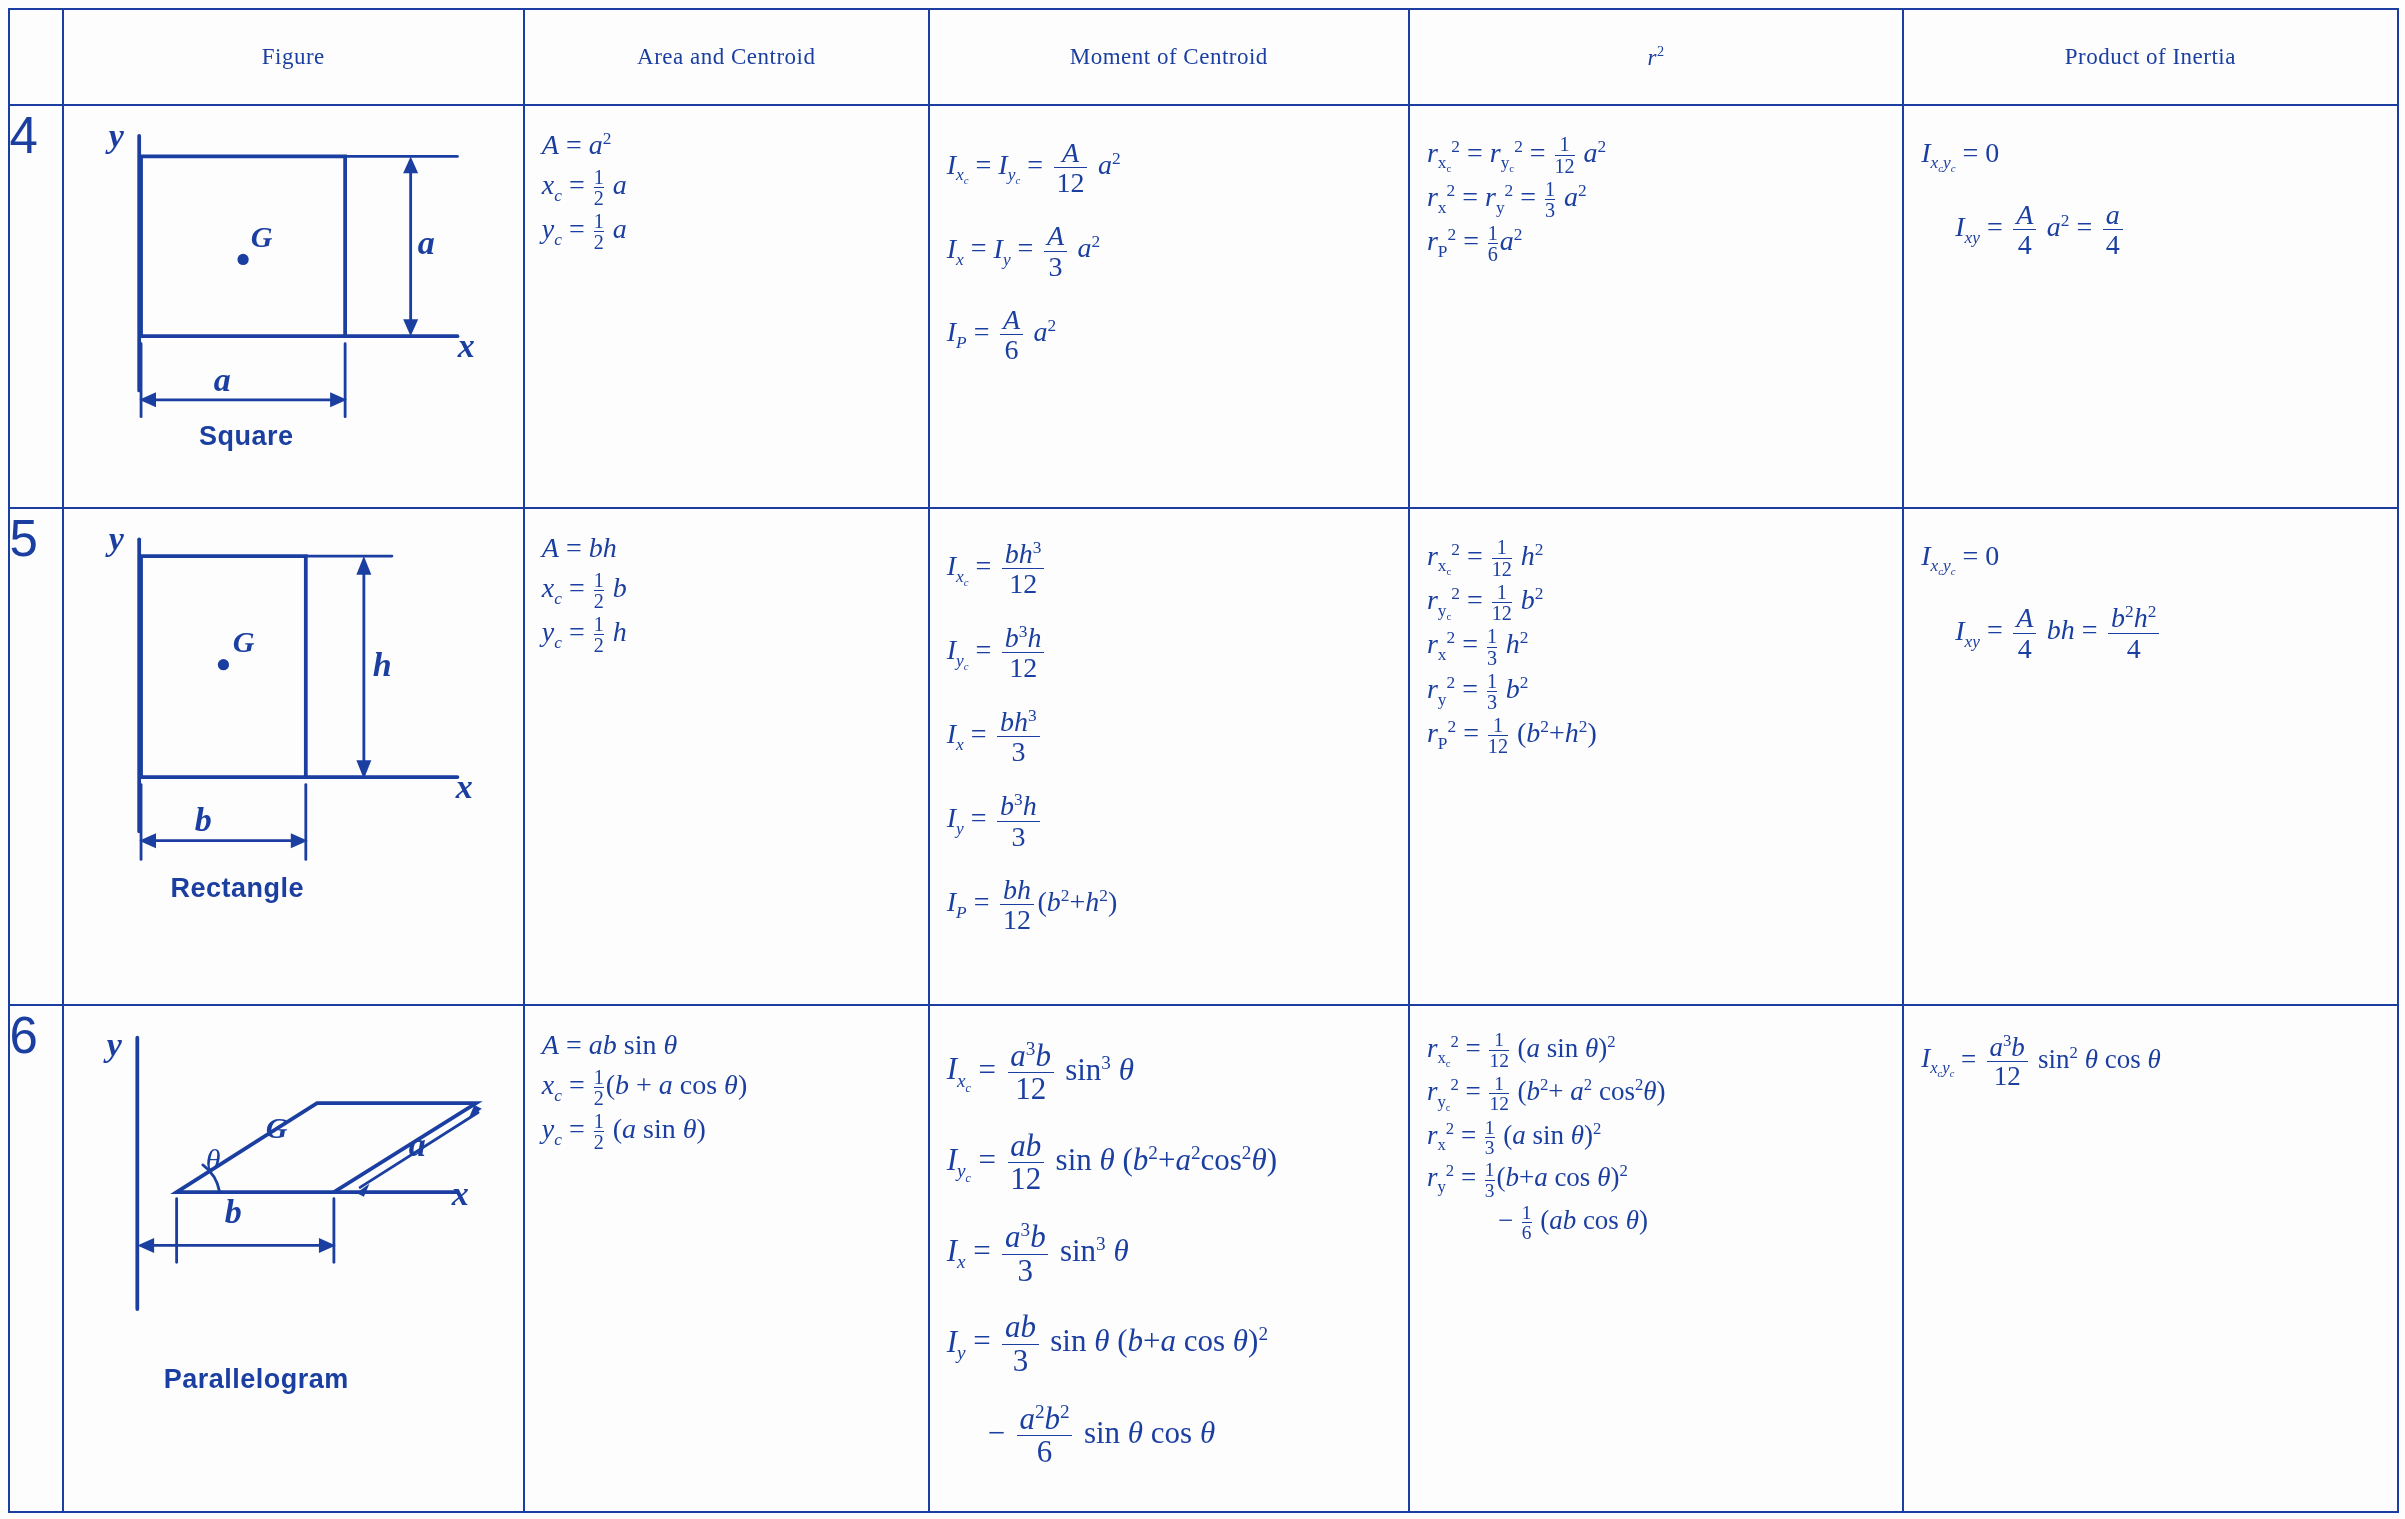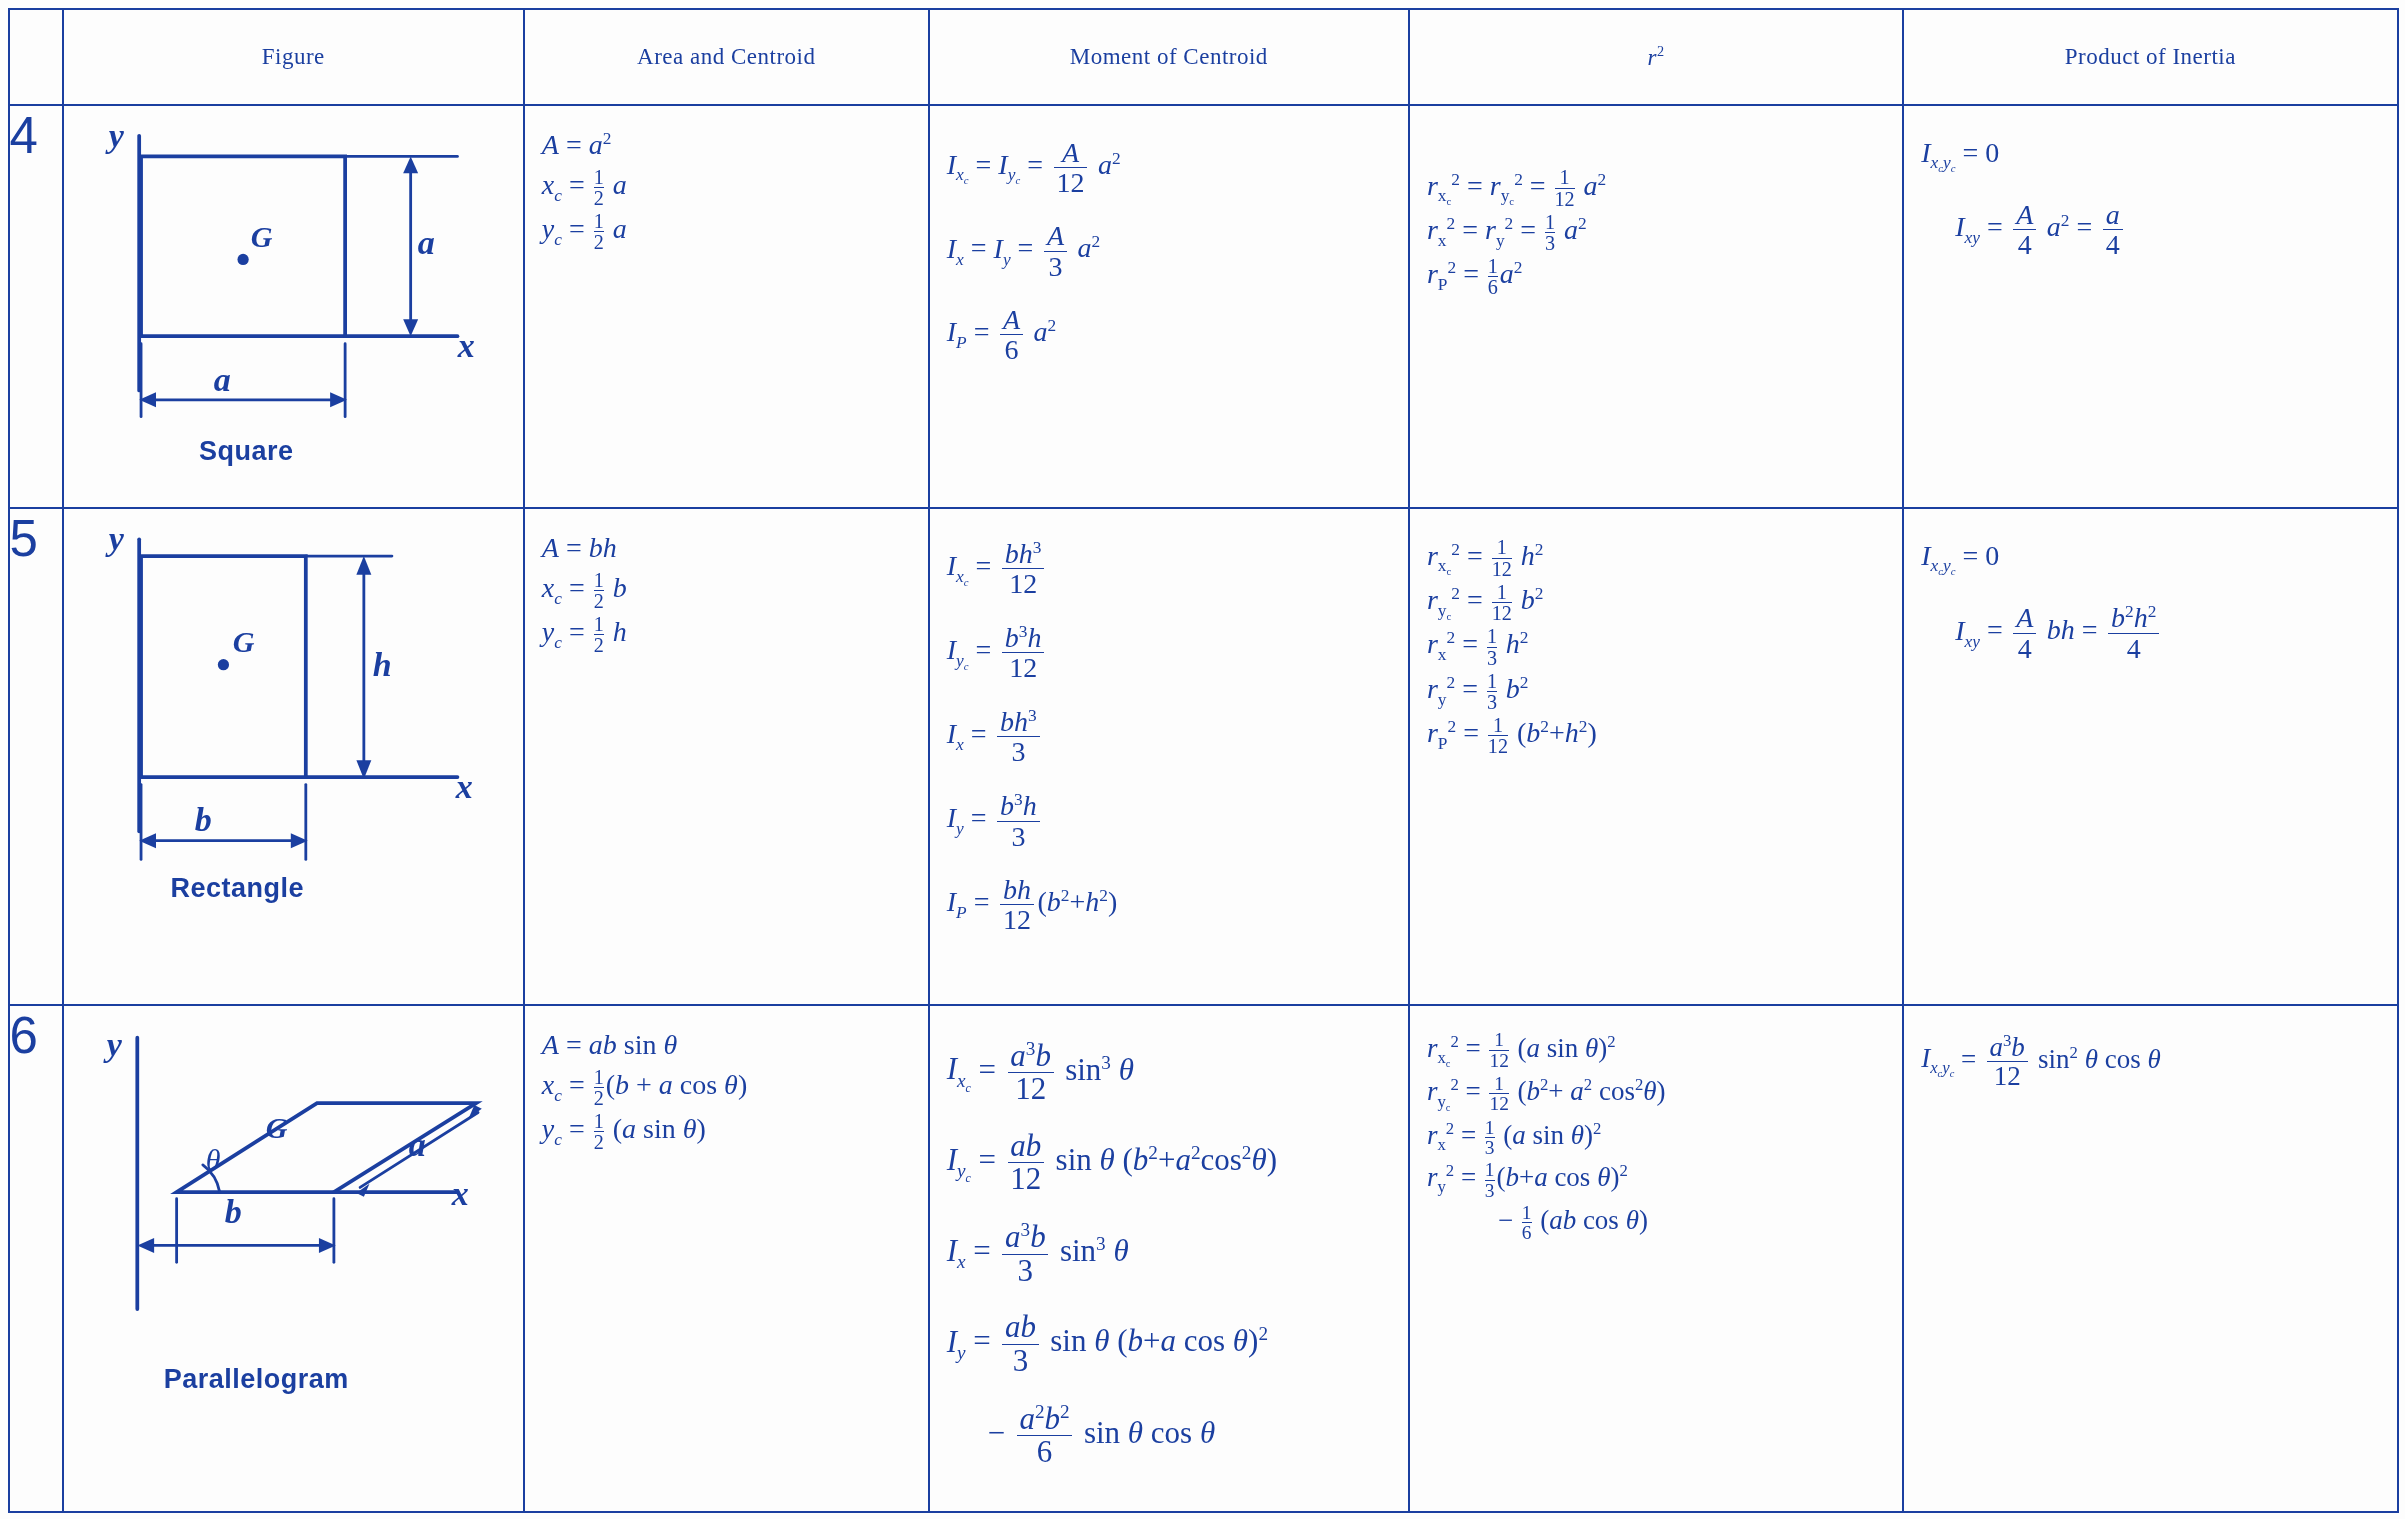--- a/index.html
+++ b/index.html
@@ -180,42 +180,42 @@
                 <path d="M282 300 L264 292 L264 308 Z" fill="#1b3fa0" stroke="none"></path>
 
                 <circle cx="171" cy="150" r="6" fill="#1b3fa0" stroke="none"></circle>
               </g>
             </svg>
             <div class="axlabel" style="left:45px;top:11.2px;">y</div>
             <div class="axlabel" style="left:394px;top:221px;">x</div>
             <div class="glabel" style="left:187px;top:114px;font-weight:bold;">G</div>
             <div class="glabel" style="left:354px;top:118px;font-weight:bold;font-size:34px;">a</div>
             <div class="glabel" style="left:150px;top:255px;font-weight:bold;font-size:34px;">a</div>
-            <div class="figcaption" style="top:330px;left:-47px;">Square</div>
+            <div class="figcaption" style="top:315px;left:-47px;">Square</div>
           </div>
         </td>
 
         <td>
           <div class="cellpad math">
             <div class="tight"><span class="it">A</span> = <span class="it">a</span><sup>2</sup></div>
             <div class="tight"><span class="it">x<sub>c</sub></span> = <span class="sfrac"><span class="num">1</span><span class="den">2</span></span> <span class="it">a</span></div>
             <div class="tight"><span class="it">y<sub>c</sub></span> = <span class="sfrac"><span class="num">1</span><span class="den">2</span></span> <span class="it">a</span></div>
           </div>
         </td>
 
         <td>
           <div class="cellpad math" style="padding-top:32px;">
             <div class="line-sp"><span class="it">I<sub>x<sub>c</sub></sub></span> = <span class="it">I<sub>y<sub>c</sub></sub></span> = <span class="frac"><span class="num it">A</span><span class="den">12</span></span> <span class="it">a</span><sup>2</sup></div>
             <div class="line-sp"><span class="it">I<sub>x</sub></span> = <span class="it">I<sub>y</sub></span> = <span class="frac"><span class="num it">A</span><span class="den">3</span></span> <span class="it">a</span><sup>2</sup></div>
             <div class="line-sp"><span class="it">I<sub>P</sub></span> = <span class="frac"><span class="num it">A</span><span class="den">6</span></span> <span class="it">a</span><sup>2</sup></div>
           </div>
         </td>
 
         <td>
-          <div class="cellpad math" style="padding-top:28px;margin-top:33px;">
+          <div class="cellpad math" style="padding-top:28px;">
             <div class="tight"><span class="it">r</span><sub>x<sub>c</sub></sub><sup>2</sup> = <span class="it">r</span><sub>y<sub>c</sub></sub><sup>2</sup> = <span class="sfrac"><span class="num">1</span><span class="den">12</span></span> <span class="it">a</span><sup>2</sup></div>
             <div class="tight"><span class="it">r</span><sub>x</sub><sup>2</sup> = <span class="it">r</span><sub>y</sub><sup>2</sup> = <span class="sfrac"><span class="num">1</span><span class="den">3</span></span> <span class="it">a</span><sup>2</sup></div>
             <div class="tight"><span class="it">r</span><sub>P</sub><sup>2</sup> = <span class="sfrac"><span class="num">1</span><span class="den">6</span></span><span class="it">a</span><sup>2</sup></div>
           </div>
         </td>
 
         <td>
           <div class="cellpad math" style="padding-top:28px;">
             <div class="line-sp"><span class="it">I<sub>x<sub>c</sub>y<sub>c</sub></sub></span> = 0</div>
             <div class="line" style="padding-left:34px;margin-top:8px;"><span class="it">I<sub>xy</sub></span> = <span class="frac"><span class="num it">A</span><span class="den">4</span></span> <span class="it">a</span><sup>2</sup> = <span class="frac"><span class="num it">a</span><span class="den">4</span></span><sup style="vertical-align:super;">&nbsp;</sup></div>

